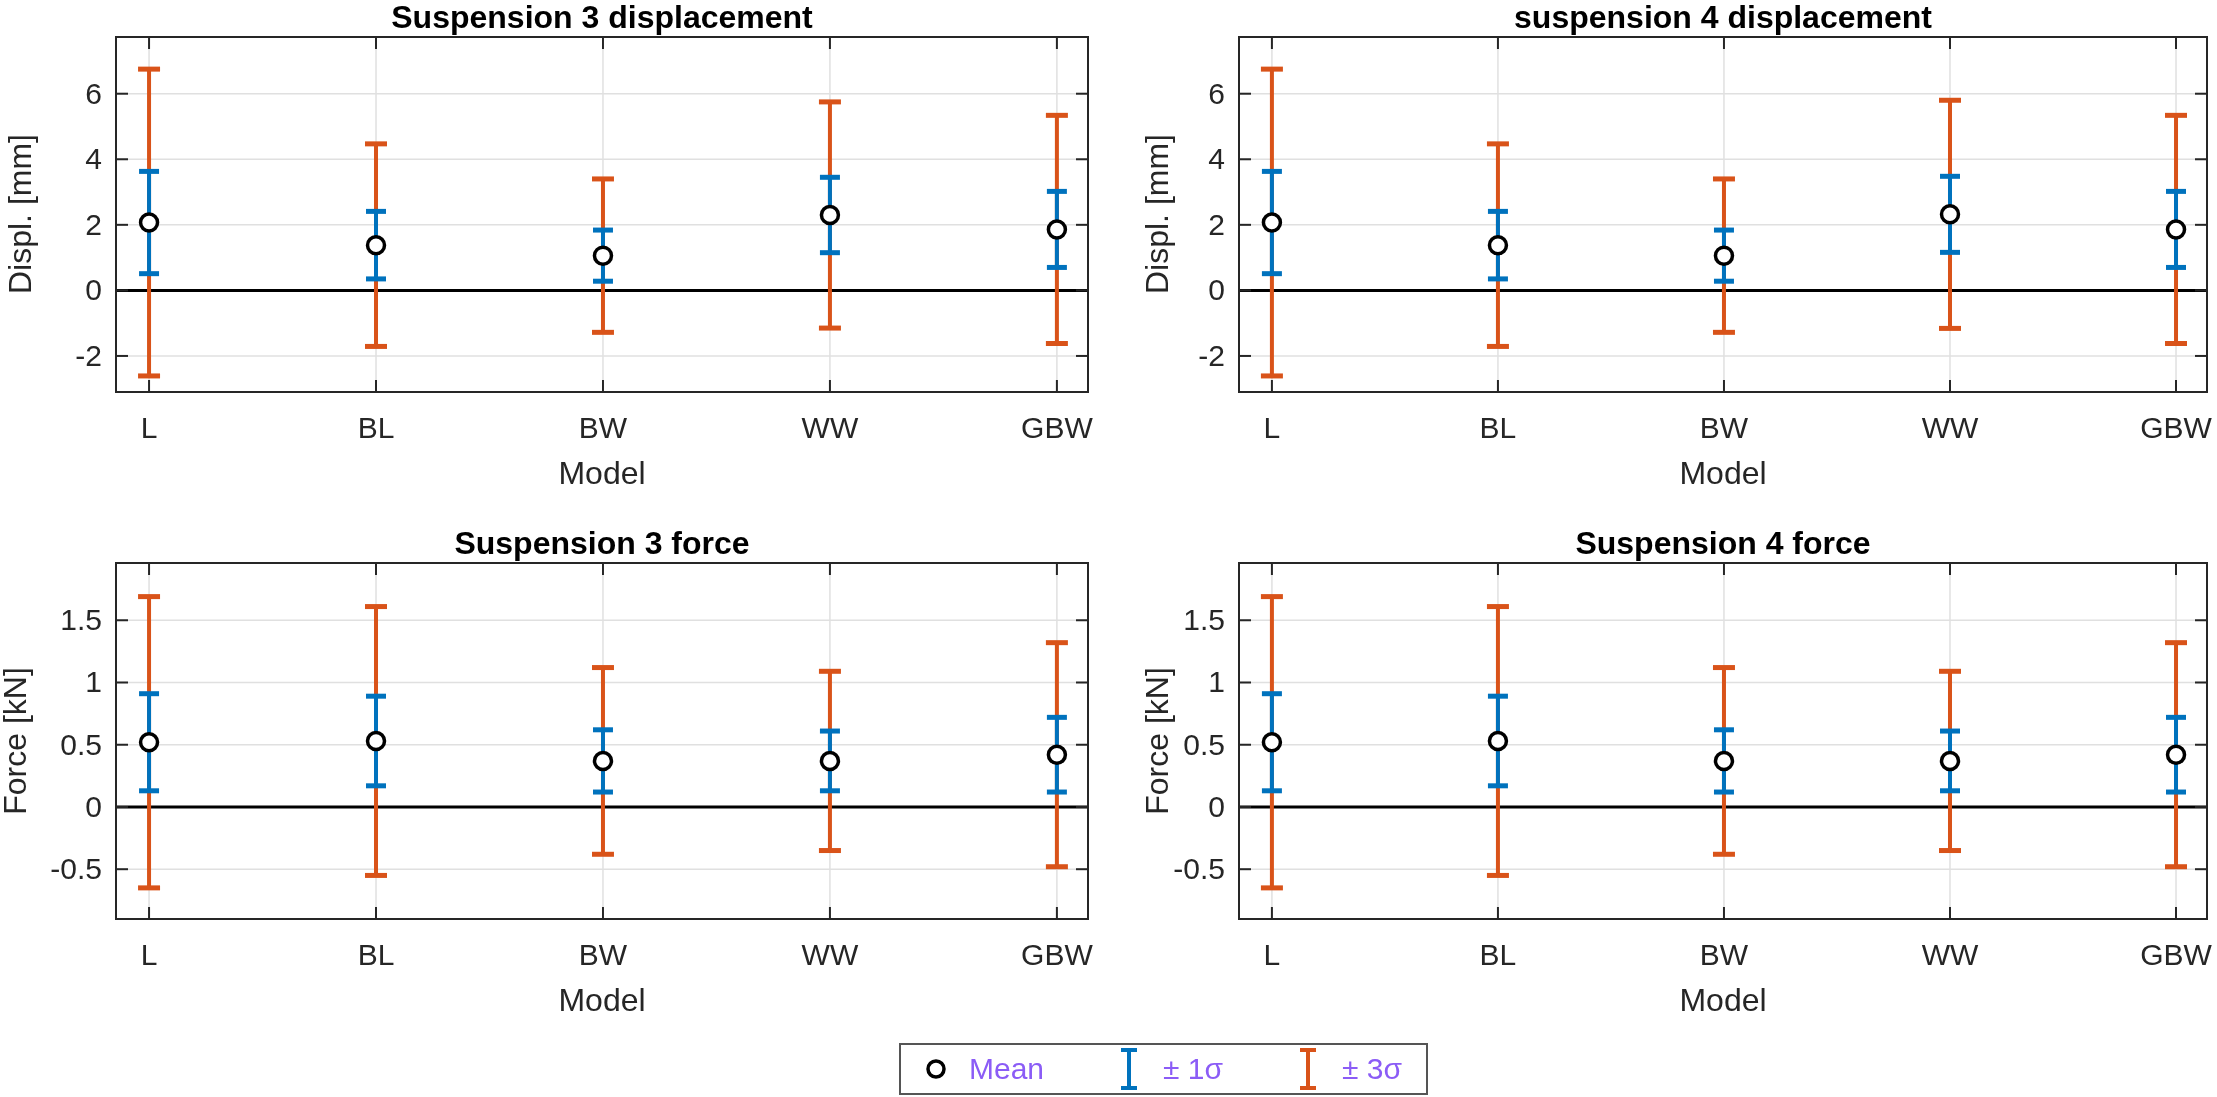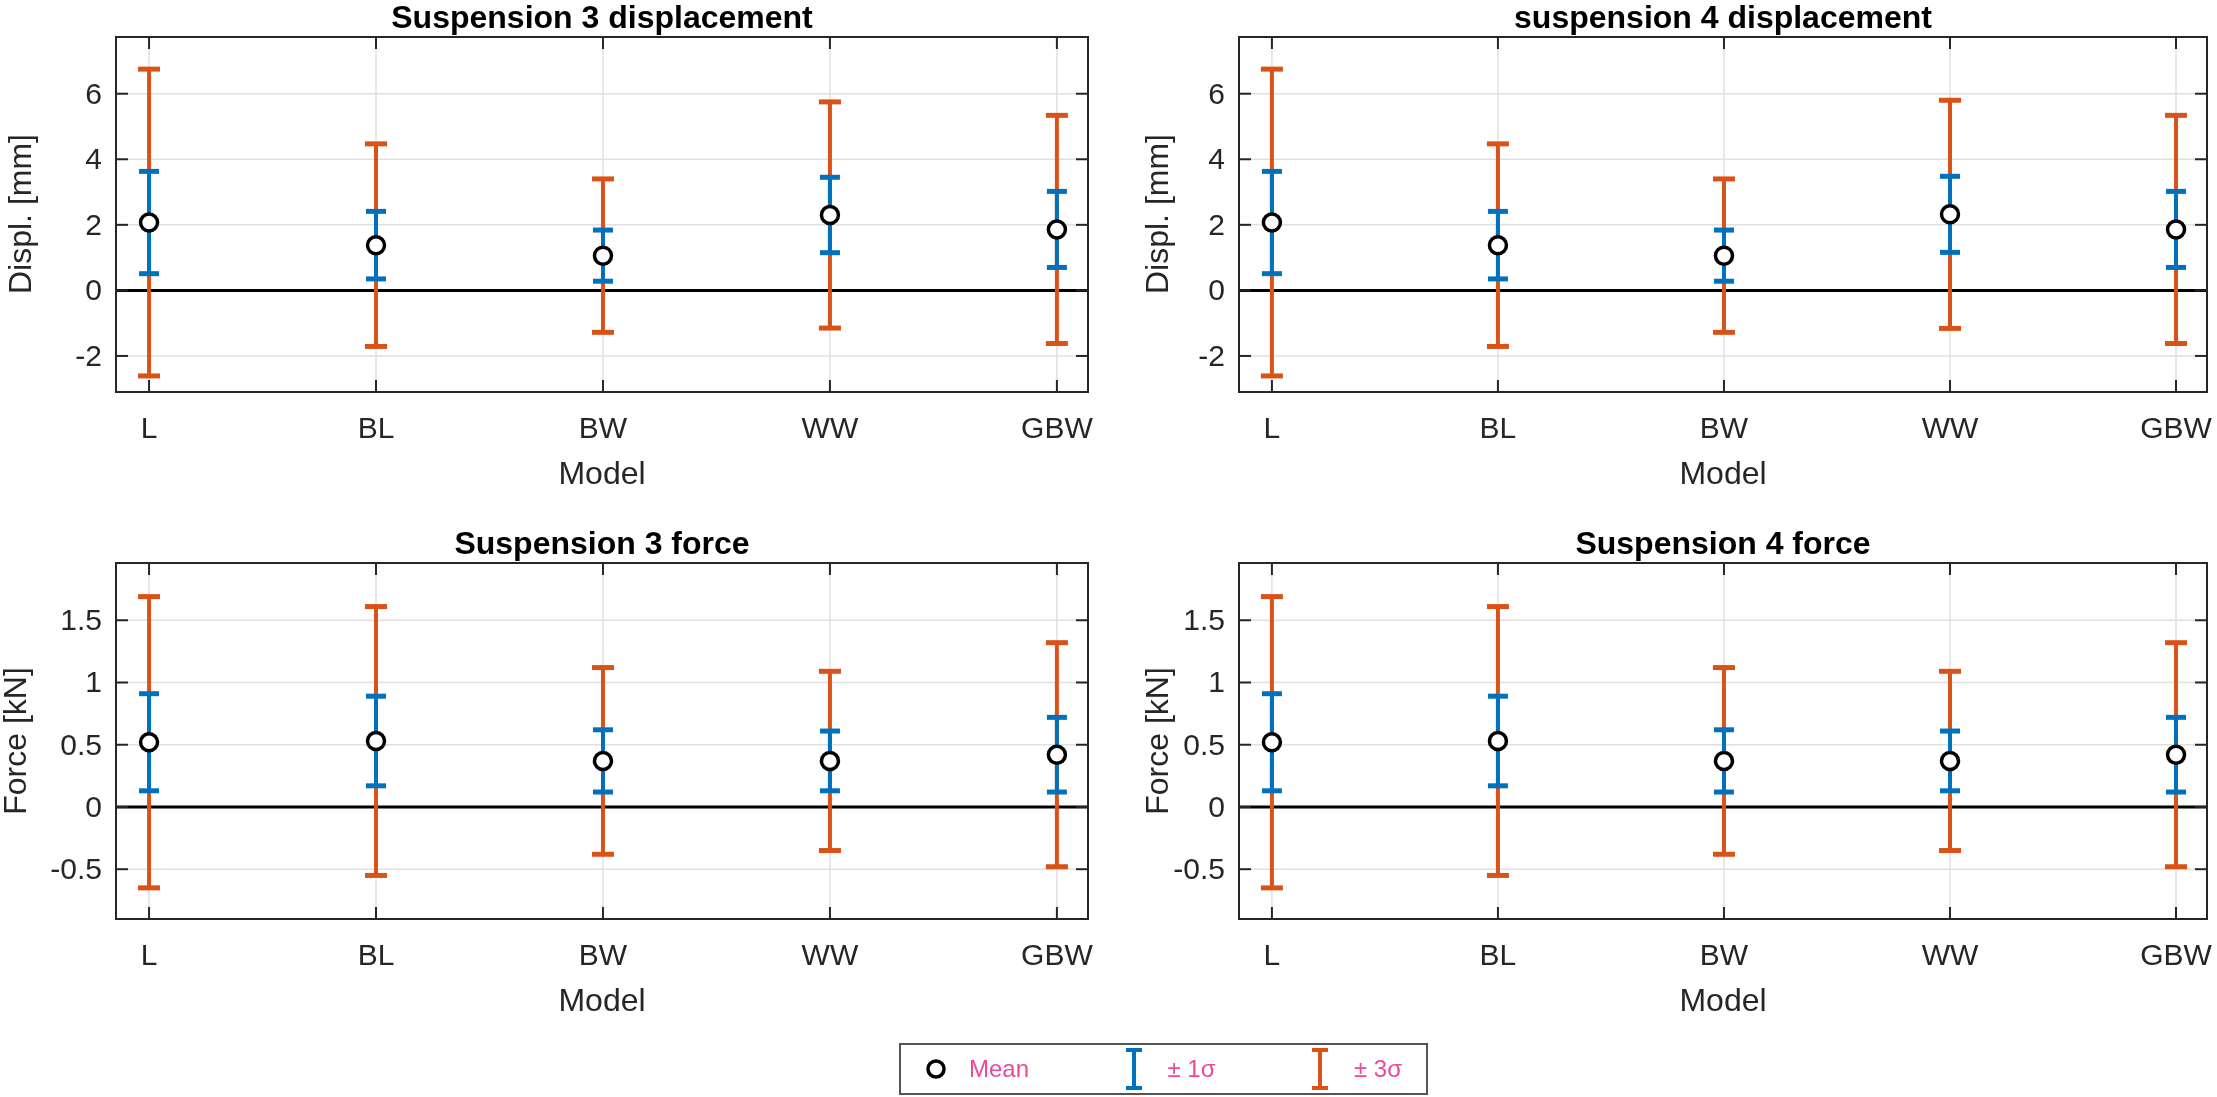--- a/index.html
+++ b/index.html
@@ -43,22 +43,22 @@
     align-items: center;
     justify-content: space-between;
     padding: 0 24px;
   }
   .legend-item {
     display: flex;
     align-items: center;
     gap: 22px;
   }
   .legend-label {
-    font-size: 24px;
-    color: #ec4899;
+    font-size: 30px;
+    color: #8b5cf6;
     white-space: nowrap;
   }
 </style>
 </head>
 <body>
 
 <div class="figure">
 
   <svg id="fig" width="2217" height="1097" viewBox="0 0 2217 1097">
 

